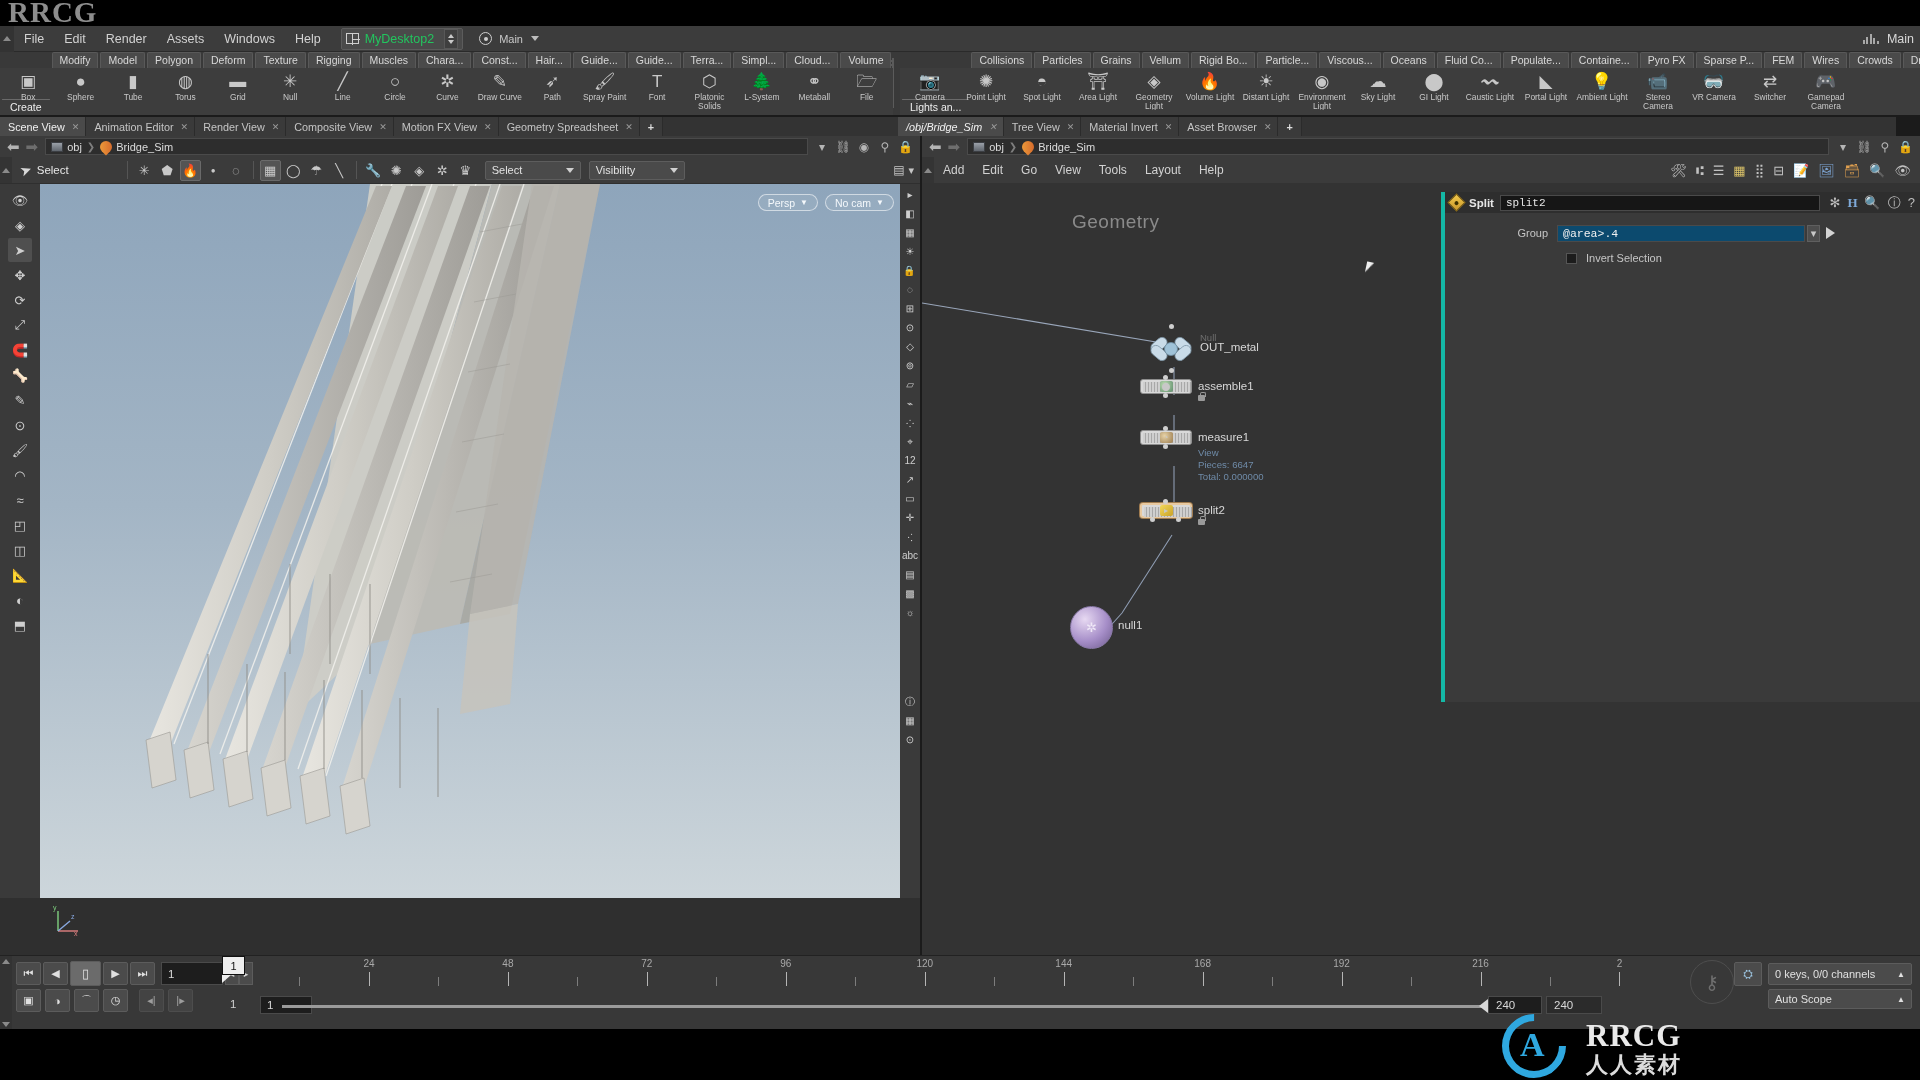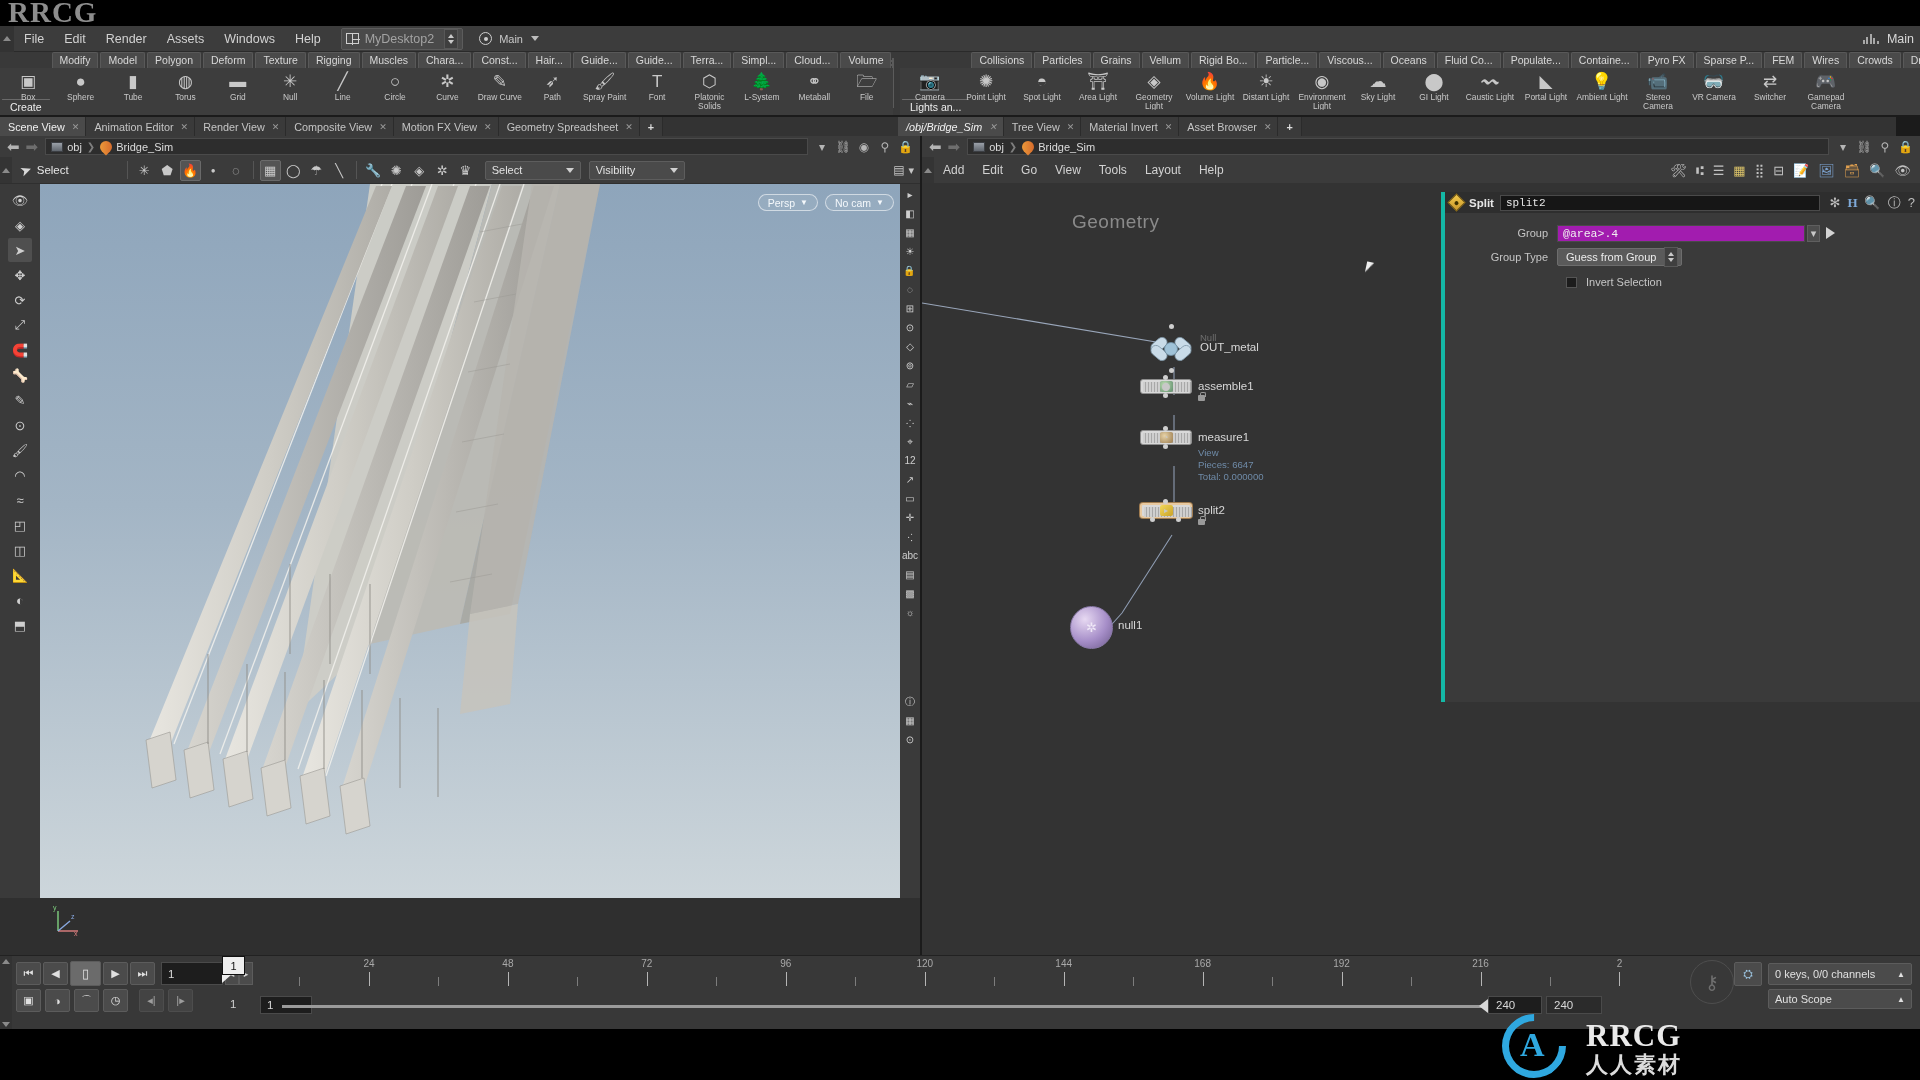--- a/index.html
+++ b/index.html
@@ -21,21 +21,21 @@
     font-size:29px;font-weight:700;color:#8d8d8d;letter-spacing:1px;}
 
   
   .menubar{position:absolute;left:0;top:26px;width:1920px;height:26px;background:#3c3c3c;
            border-bottom:1px solid #2a2a2a;display:flex;align-items:center;}
   .mb-grip{width:14px;height:26px;background:#333;display:flex;align-items:center;justify-content:center;}
   .mb-grip:after{content:"";border-left:4px solid transparent;border-right:4px solid transparent;border-bottom:5px solid #8a8a8a;}
   .menu-item{padding:0 10px;line-height:26px;height:26px;color:#d2d2d2;font-size:12.5px;cursor:default;}
   .deskbox{display:flex;align-items:center;height:22px;margin-left:10px;background:#4a4a4a;
            border:1px solid #5c5c5c;border-radius:2px;padding:0 4px;}
-  .deskbox .lbl{font-size:12.5px;color:#a3a3a3;padding:0 6px;}
+  .deskbox .lbl{font-size:12.5px;color:#22c55e;padding:0 6px;}
   .spin{display:inline-flex;flex-direction:column;align-items:center;justify-content:center;
         width:14px;height:20px;background:#3f3f3f;border:1px solid #585858;margin-left:4px;}
   .spin i{border-left:3px solid transparent;border-right:3px solid transparent;display:block;}
   .spin i.up{border-bottom:4px solid #c9c9c9;margin-bottom:2px;}
   .spin i.dn{border-top:4px solid #c9c9c9;}
   .mainbox{display:flex;align-items:center;height:22px;margin-left:10px;padding:0 6px;min-width:120px;}
   .caret{width:0;height:0;border-left:4px solid transparent;border-right:4px solid transparent;
          border-top:5px solid #bdbdbd;margin-left:8px;}
   .icon-grid{width:13px;height:11px;border:1px solid #cfcfcf;position:relative;}
   .icon-grid:before{content:"";position:absolute;left:5px;top:0;width:1px;height:11px;background:#cfcfcf;}
@@ -159,21 +159,21 @@
             border:1px solid #8a6a18;position:relative;}
   .pdiamond:after{content:"";position:absolute;left:3.5px;top:3.5px;width:4px;height:4px;background:#3c3000;border-radius:50%;}
   .ptitle{font-size:11.5px;font-weight:700;color:#e6e6e6;}
   .pnamefield{flex:1;height:16px;background:#161616;border:1px solid #4a4a4a;display:flex;align-items:center;
               padding:0 5px;font-family:"Liberation Mono",monospace;font-size:11px;color:#e8e8e8;}
   .phead-ic{display:flex;align-items:center;gap:7px;padding-left:4px;}
   .phi{font-size:13px;color:#bdbdbd;}
   .phi.h{color:#7ea9d8;font-weight:700;font-family:"Liberation Serif",serif;}
   .prow{display:flex;align-items:center;height:20px;margin-top:4px;}
   .plabel{width:112px;text-align:right;padding-right:9px;font-size:11px;color:#c6c6c6;}
-  .pinput{flex:1;height:17px;background:#a21caf;border:1px solid #4a4a4a;display:flex;align-items:center;
+  .pinput{flex:1;height:17px;background:#0c4a6e;border:1px solid #4a4a4a;display:flex;align-items:center;
           padding:0 5px;font-family:"Liberation Mono",monospace;font-size:11.5px;color:#f0f0f0;margin-right:2px;}
   .pdd{height:18px;min-width:125px;background:#5a5a5a;border:1px solid #6d6d6d;border-radius:2px;
        display:flex;align-items:center;justify-content:space-between;padding:0 3px 0 8px;font-size:11px;color:#ececec;}
   .pmenu-btn{width:13px;height:17px;background:#4d4d4d;border:1px solid #5f5f5f;display:flex;align-items:center;justify-content:center;}
   .ptri{width:0;height:0;border-top:6px solid transparent;border-bottom:6px solid transparent;border-left:9px solid #d4d4d4;margin-left:6px;}
   .pcheckrow{display:flex;align-items:center;height:18px;margin-top:2px;}
   .pcheck{width:11px;height:11px;background:#1c1c1c;border:1px solid #555;margin-left:121px;margin-right:9px;}
   .pchecklbl{font-size:11px;color:#c6c6c6;}
 
   
@@ -878,30 +878,20 @@
       </span>
     </div>
 
     <div class="prow" style="margin-top:10px;">
       <div class="plabel">Group</div>
       <div class="pinput" style="max-width:248px;">@area&gt;.4</div>
       <div class="pmenu-btn">▾</div>
       <div class="ptri"></div>
     </div>
 
-    <div class="prow">
-      <div class="plabel">Group Type</div>
-      <div class="pdd">
-        <span>Guess from Group</span>
-        <span class="spin">
-            <i class="up"></i>
-            <i class="dn"></i>
-          </span>
-      </div>
-    </div>
 
     <div class="pcheckrow" style="margin-top:6px;">
       <span class="pcheck"></span>
       <span class="pchecklbl">Invert Selection</span>
     </div>
   </div>
 
   <div class="cursor"></div>
 
   <div class="playbar">

